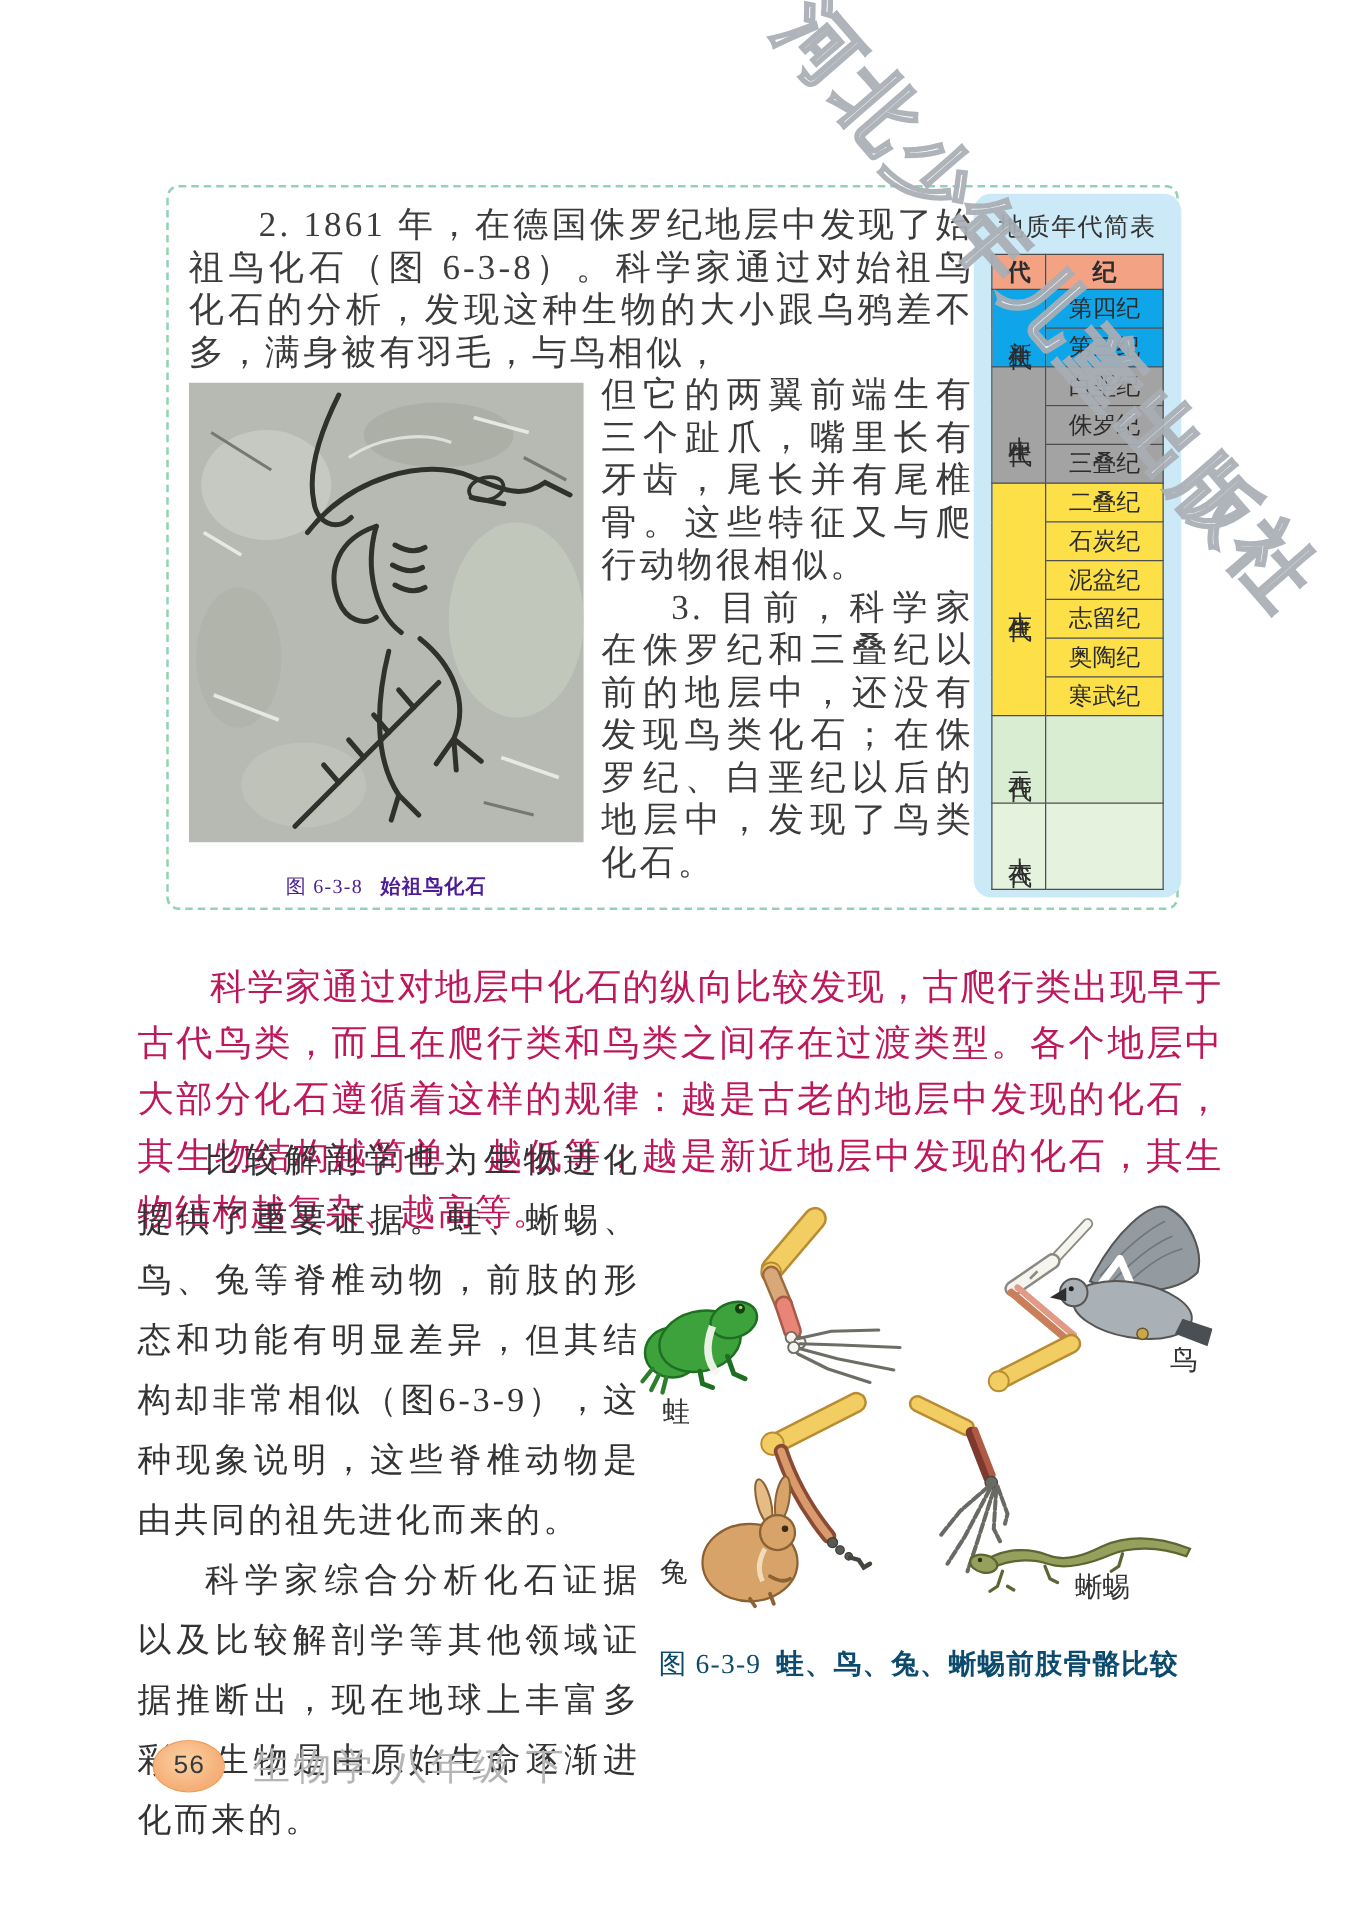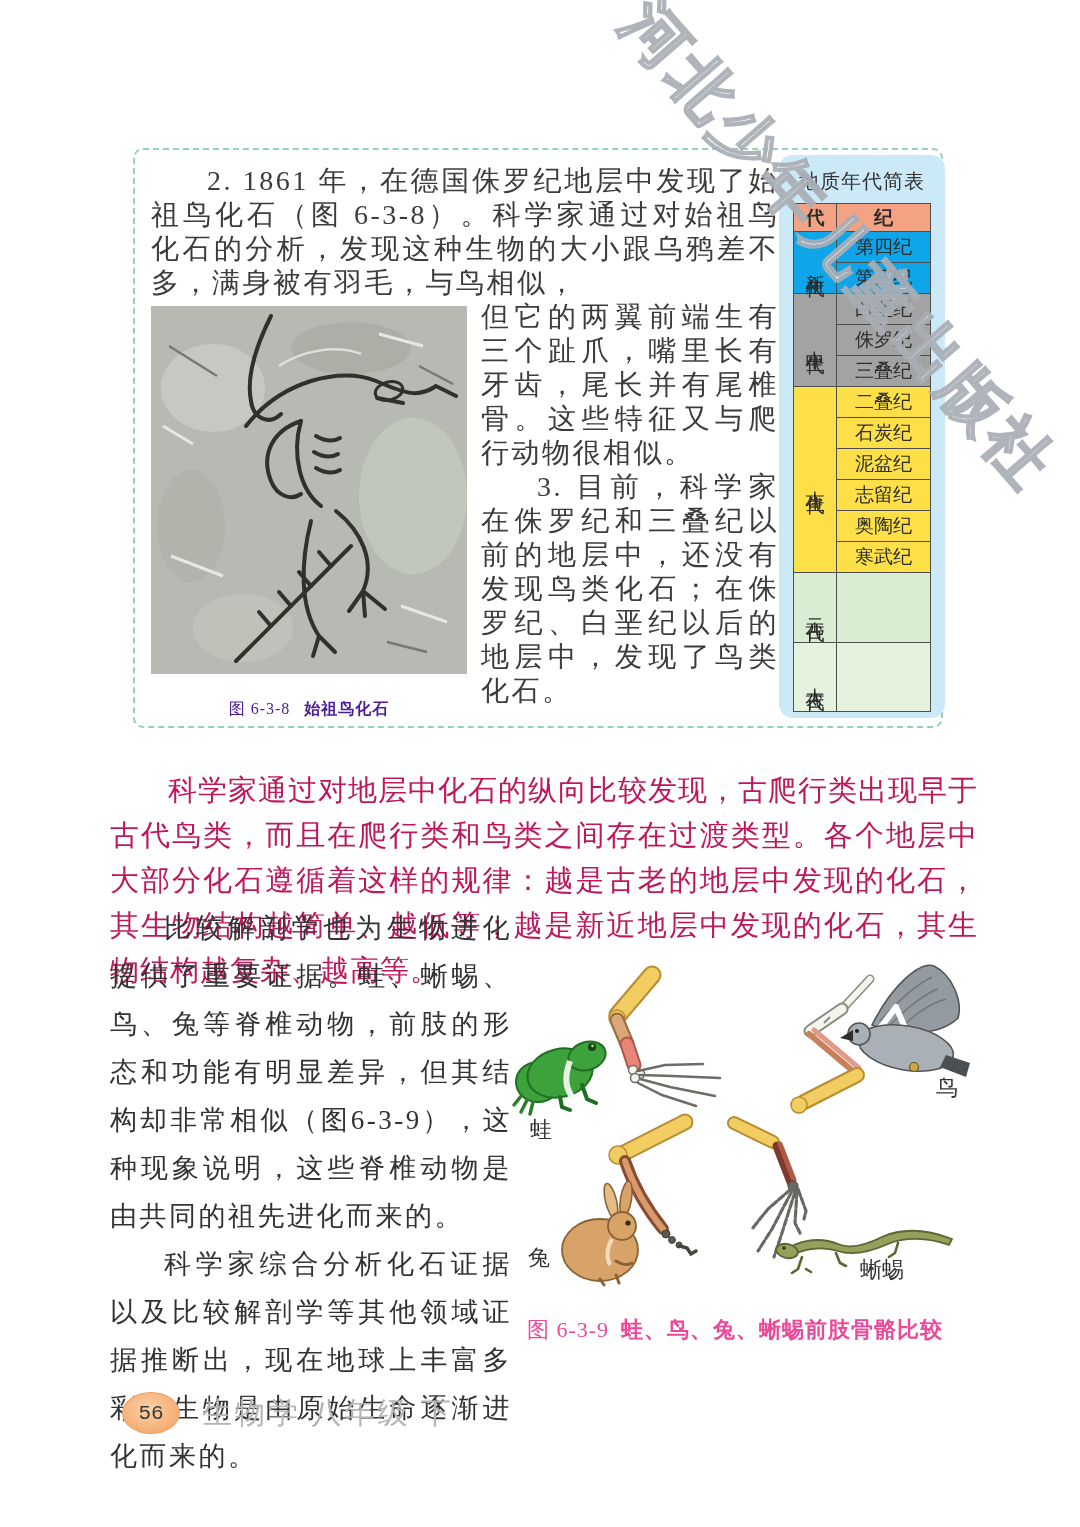--- a/index.html
+++ b/index.html
@@ -53,21 +53,21 @@
     font-size:29px;line-height:45px;letter-spacing:1px;text-align:justify;
     color:#be185d;}
   .main-para p{margin:0;text-indent:2em;}
 
   .bottom-left{position:absolute;left:110px;top:904px;width:402px;
     font-size:27px;line-height:48px;letter-spacing:2.5px;text-align:justify;color:#333;}
   .bottom-left p{margin:0;text-indent:2em;}
 
   
   .fig639{position:absolute;left:500px;top:945px;width:470px;}
-  .fig639-caption{margin-top:6px;text-align:center;font-size:22px;color:#ec4899;letter-spacing:1px;}
+  .fig639-caption{margin-top:6px;text-align:center;font-size:22px;color:#0c4a6e;letter-spacing:1px;}
   .fig639-caption .cap-title{font-family:"Liberation Sans", sans-serif;font-weight:bold;margin-left:12px;}
   .anim-label{font-size:22px;fill:#333;font-family:"Liberation Serif", serif;}
 
   
   .footer{position:absolute;left:122px;top:1392px;display:flex;align-items:center;}
   .page-badge{display:inline-flex;align-items:center;justify-content:center;
     width:56px;height:40px;border-radius:50%;
     background:radial-gradient(ellipse at 45% 40%, #fbd2a4 0%, #f6b27c 60%, #efa266 100%);
     border:1px solid #eda05e;
     font-family:Liberation Mono, monospace;font-size:21px;color:#3a3a3a;}

